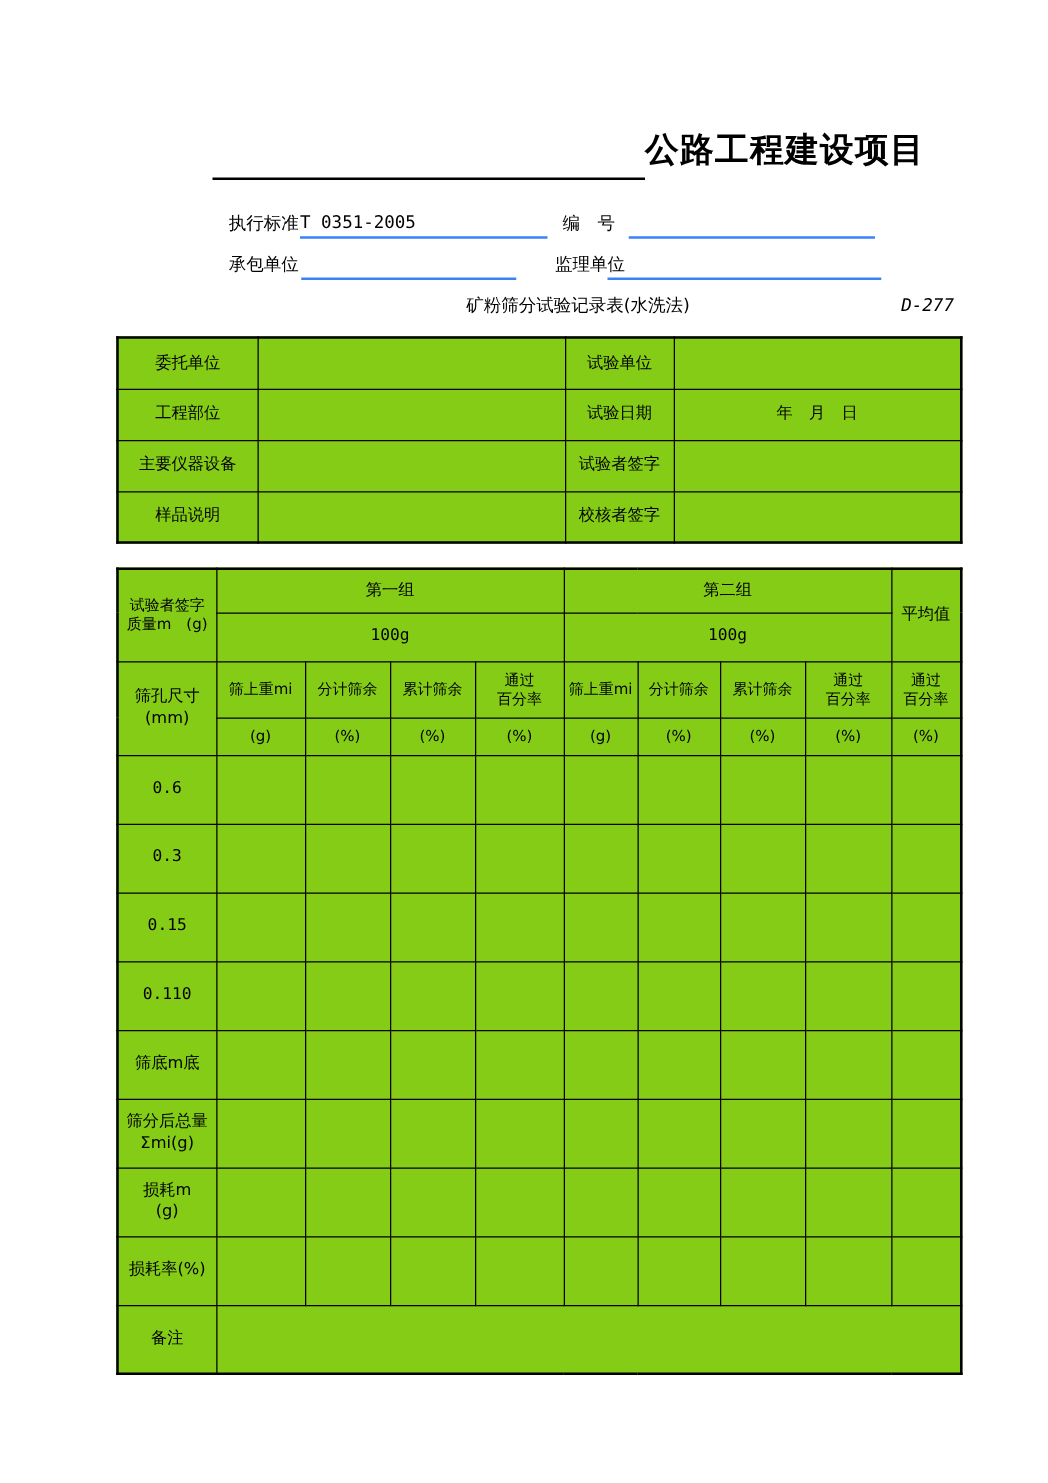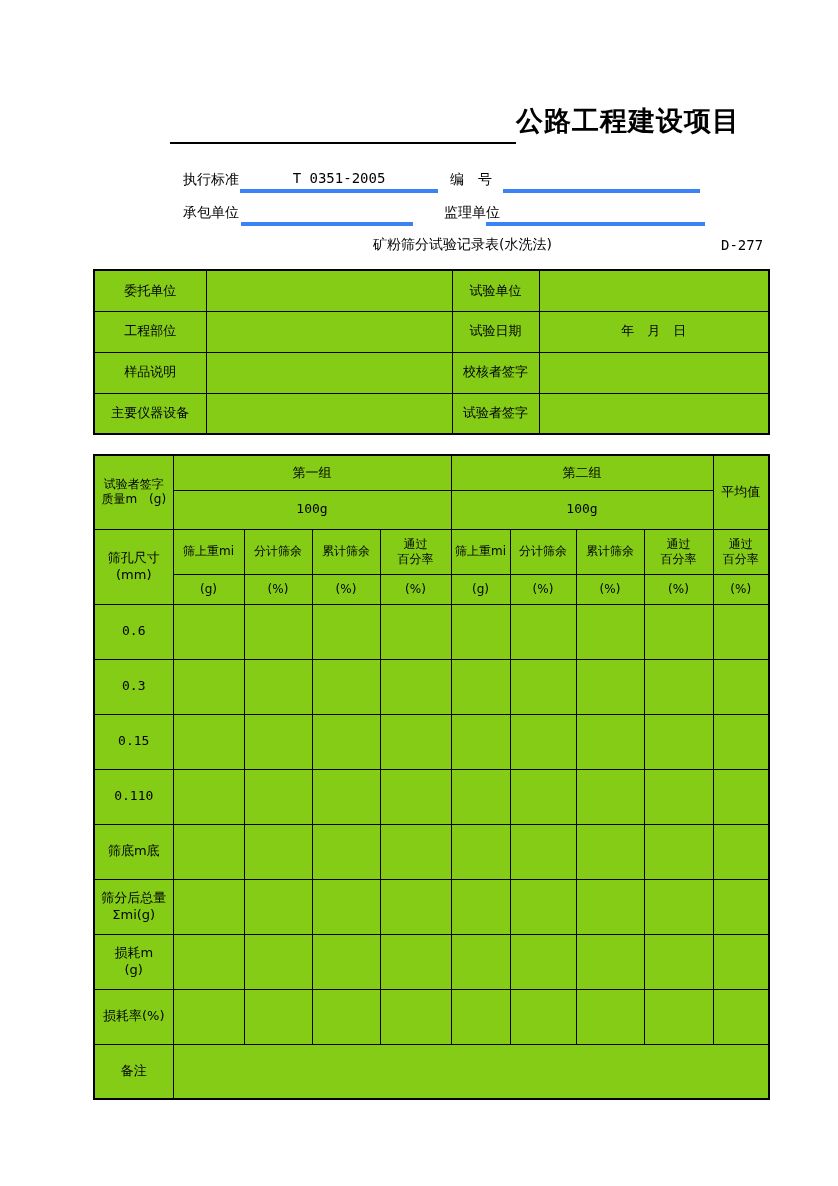--- a/index.html
+++ b/index.html
@@ -10,33 +10,33 @@
   }
   .abs { position:absolute; }
   .mono { font-family:"DejaVu Sans Mono","Liberation Mono",monospace; }
   .pre { white-space:pre-line; }
 
   
   .title-underline { left:170px; top:121px; width:346px; height:21px; border-bottom:2px solid #000; }
   .page-title { left:516px; top:104px; font-size:27px; font-weight:bold; letter-spacing:1px; line-height:1.25; }
 
   .fld-label { font-size:14px; line-height:1.2; }
-  .fld-line { border-bottom:4px solid #3b82f6; height:22px; text-align:center; font-size:14px; line-height:22px; }
+  .fld-line { border-bottom:2px solid #3b82f6; height:22px; font-size:14px; line-height:22px; }
 
   .standard-label   { left:183px; top:171px; }
   .standard-field   { left:240px; top:167px; width:198px; }
   .number-label     { left:450px; top:171px; }
   .number-field     { left:503px; top:167px; width:197px; }
   .contractor-label { left:183px; top:204px; }
   .contractor-field { left:241px; top:200px; width:172px; }
   .supervision-label{ left:444px; top:204px; }
   .supervision-field{ left:486px; top:200px; width:219px; }
 
   .form-title { left:337px; top:236px; font-size:14px;margin-left:36px; }
-  .doc-code   { left:721px; top:237px; font-size:14px; }
+  .doc-code   { left:721px; top:237px; font-size:14px;font-style:italic; }
 
   
   .doc-table { border-collapse:collapse; table-layout:fixed; width:675px; border:2px solid #000; background:#84cc16; }
   .doc-table td { border:1px solid #000; padding:0 2px; text-align:center; vertical-align:middle; font-size:13px; line-height:1.25; overflow:hidden; }
 
   .info-wrap  { left:93px; top:269px; }
   .info-wrap tr { height:41px; }
 
   .sieve-wrap { left:93px; top:454px; }
   .sieve-wrap .hA { height:35px; }
@@ -86,29 +86,29 @@
         <td>试验单位</td>
         <td></td>
       </tr>
       <tr>
         <td>工程部位</td>
         <td></td>
         <td>试验日期</td>
         <td>年　月　日</td>
       </tr>
       <tr>
+        <td>主要仪器设备</td>
+        <td></td>
+        <td>试验者签字</td>
+        <td></td>
+      </tr>
+      <tr>
         <td>样品说明</td>
         <td></td>
         <td>校核者签字</td>
-        <td></td>
-      </tr>
-      <tr>
-        <td>主要仪器设备</td>
-        <td></td>
-        <td>试验者签字</td>
         <td></td>
       </tr>
     </tbody>
       </table>
   </div>
 
   <div class="abs sieve-wrap">
     <table class="doc-table">
       <colgroup>
         <col style="width:79px">

